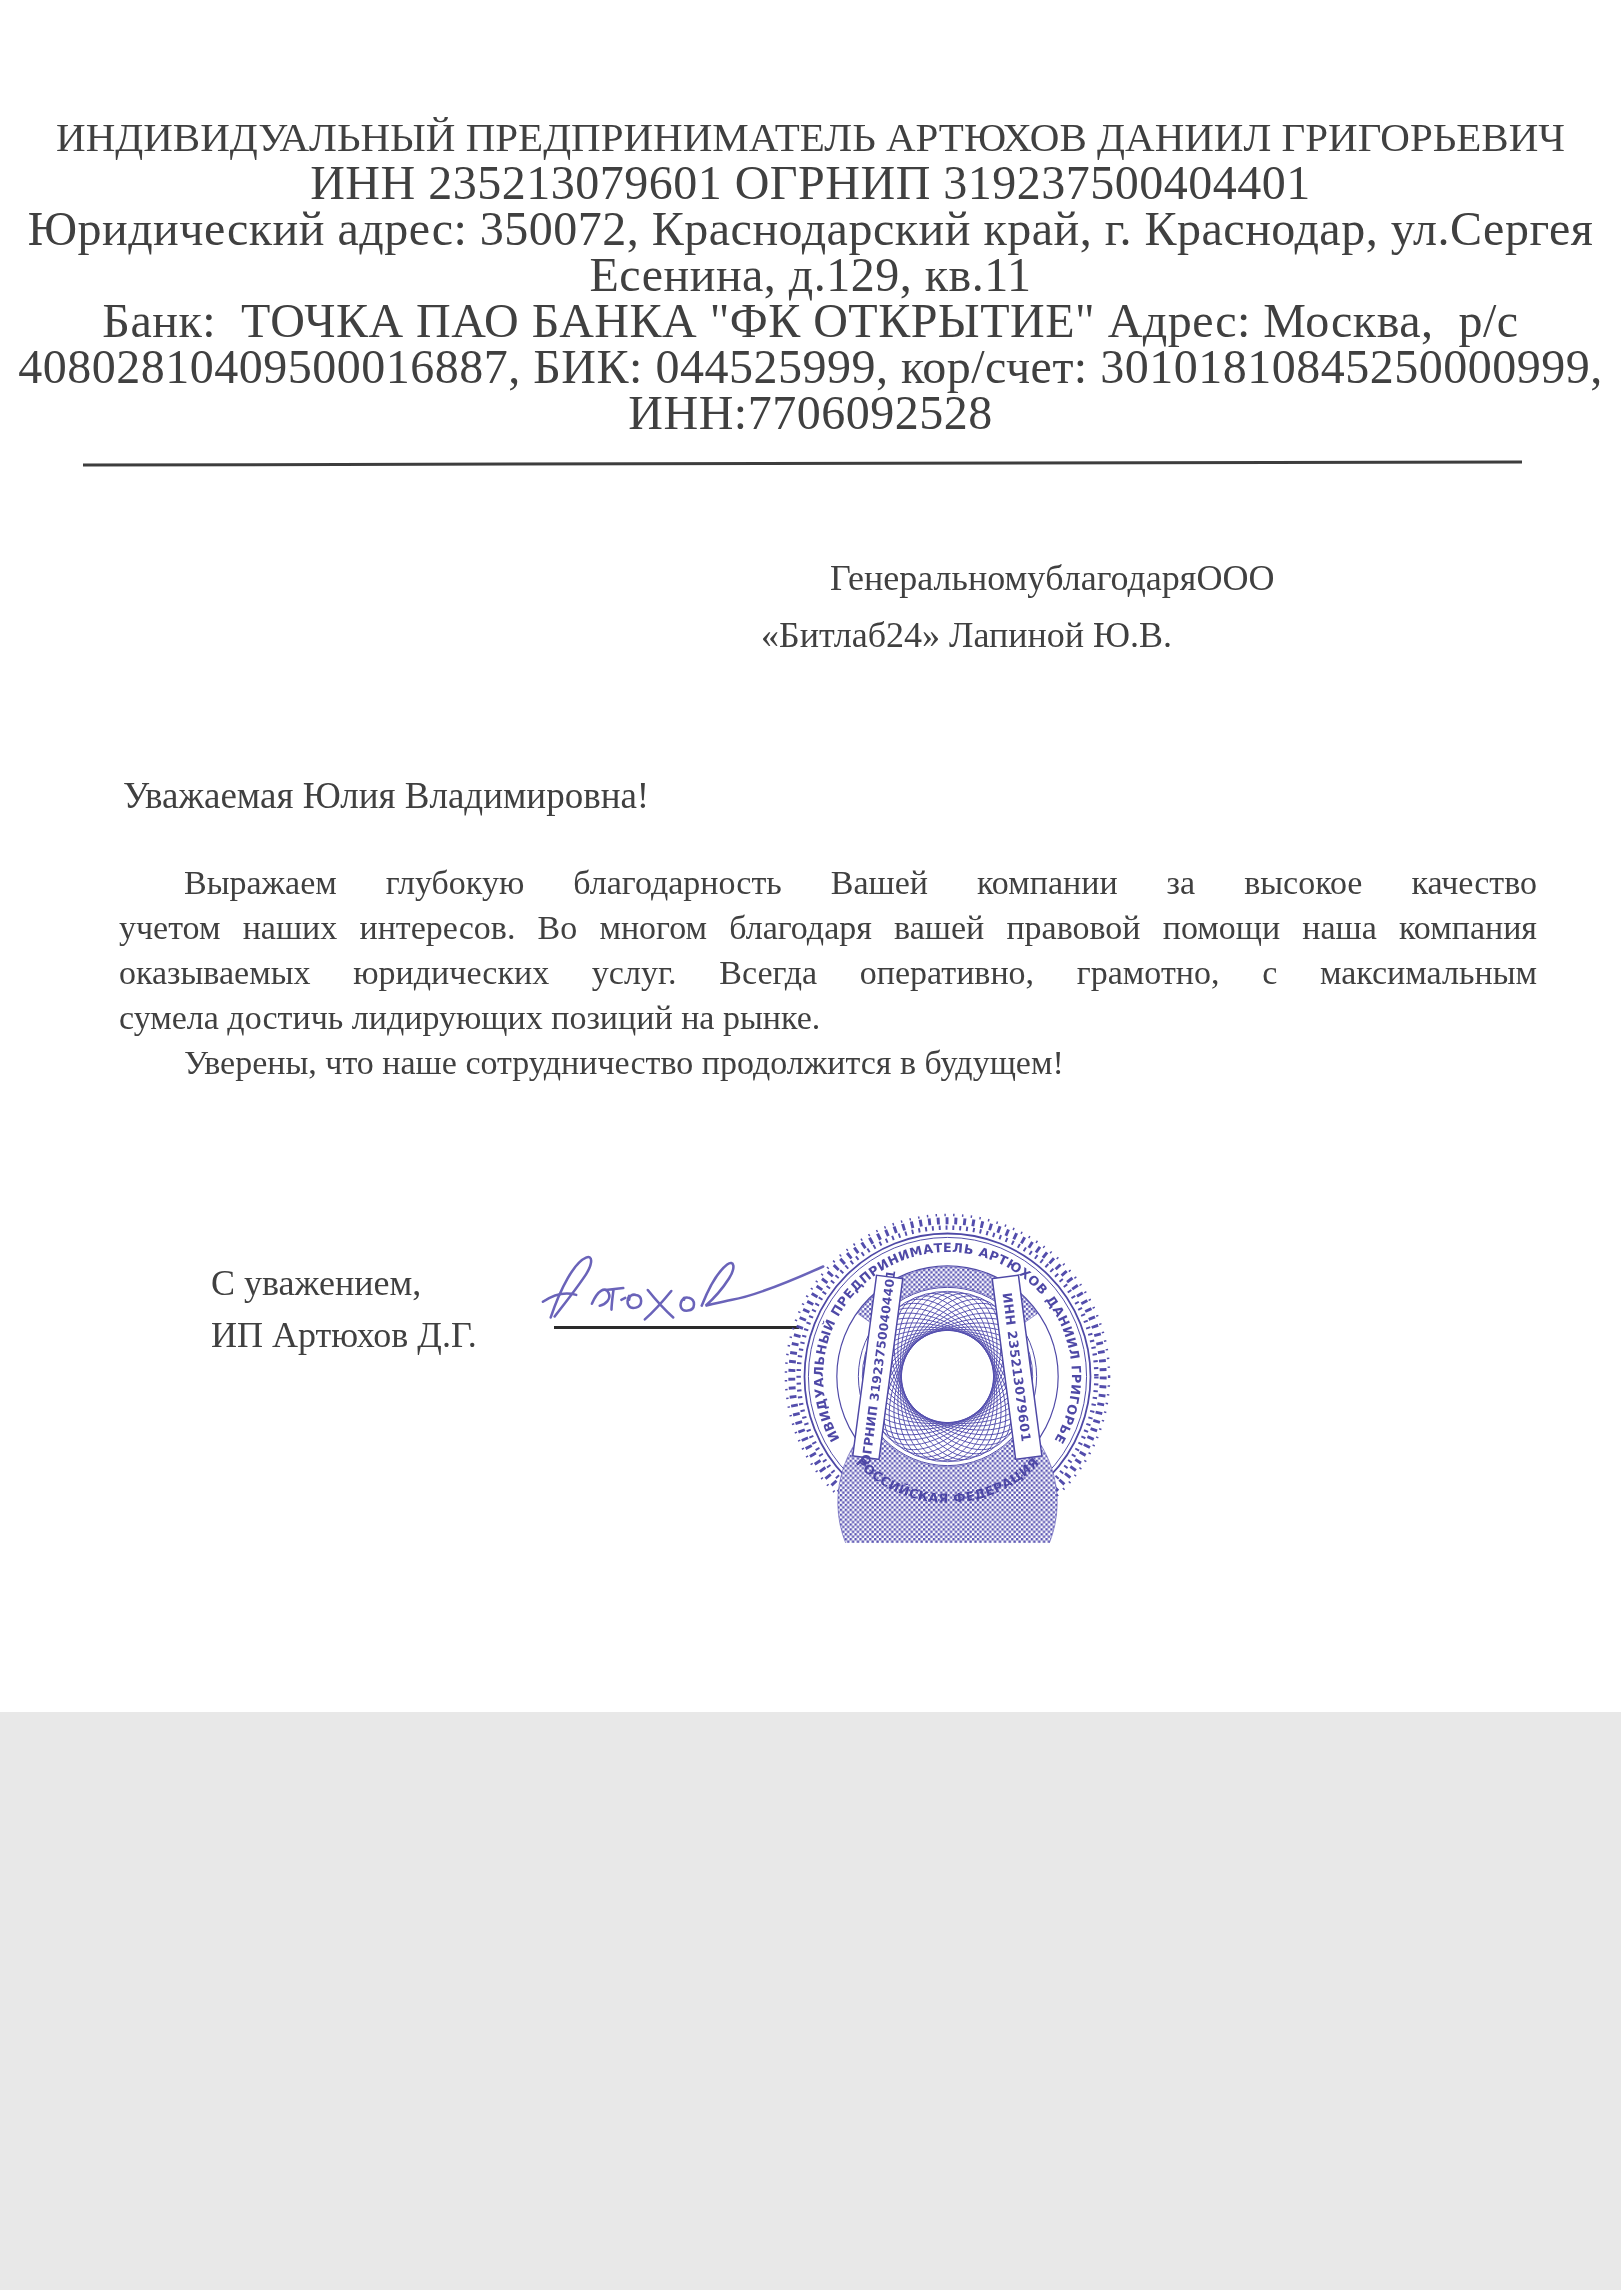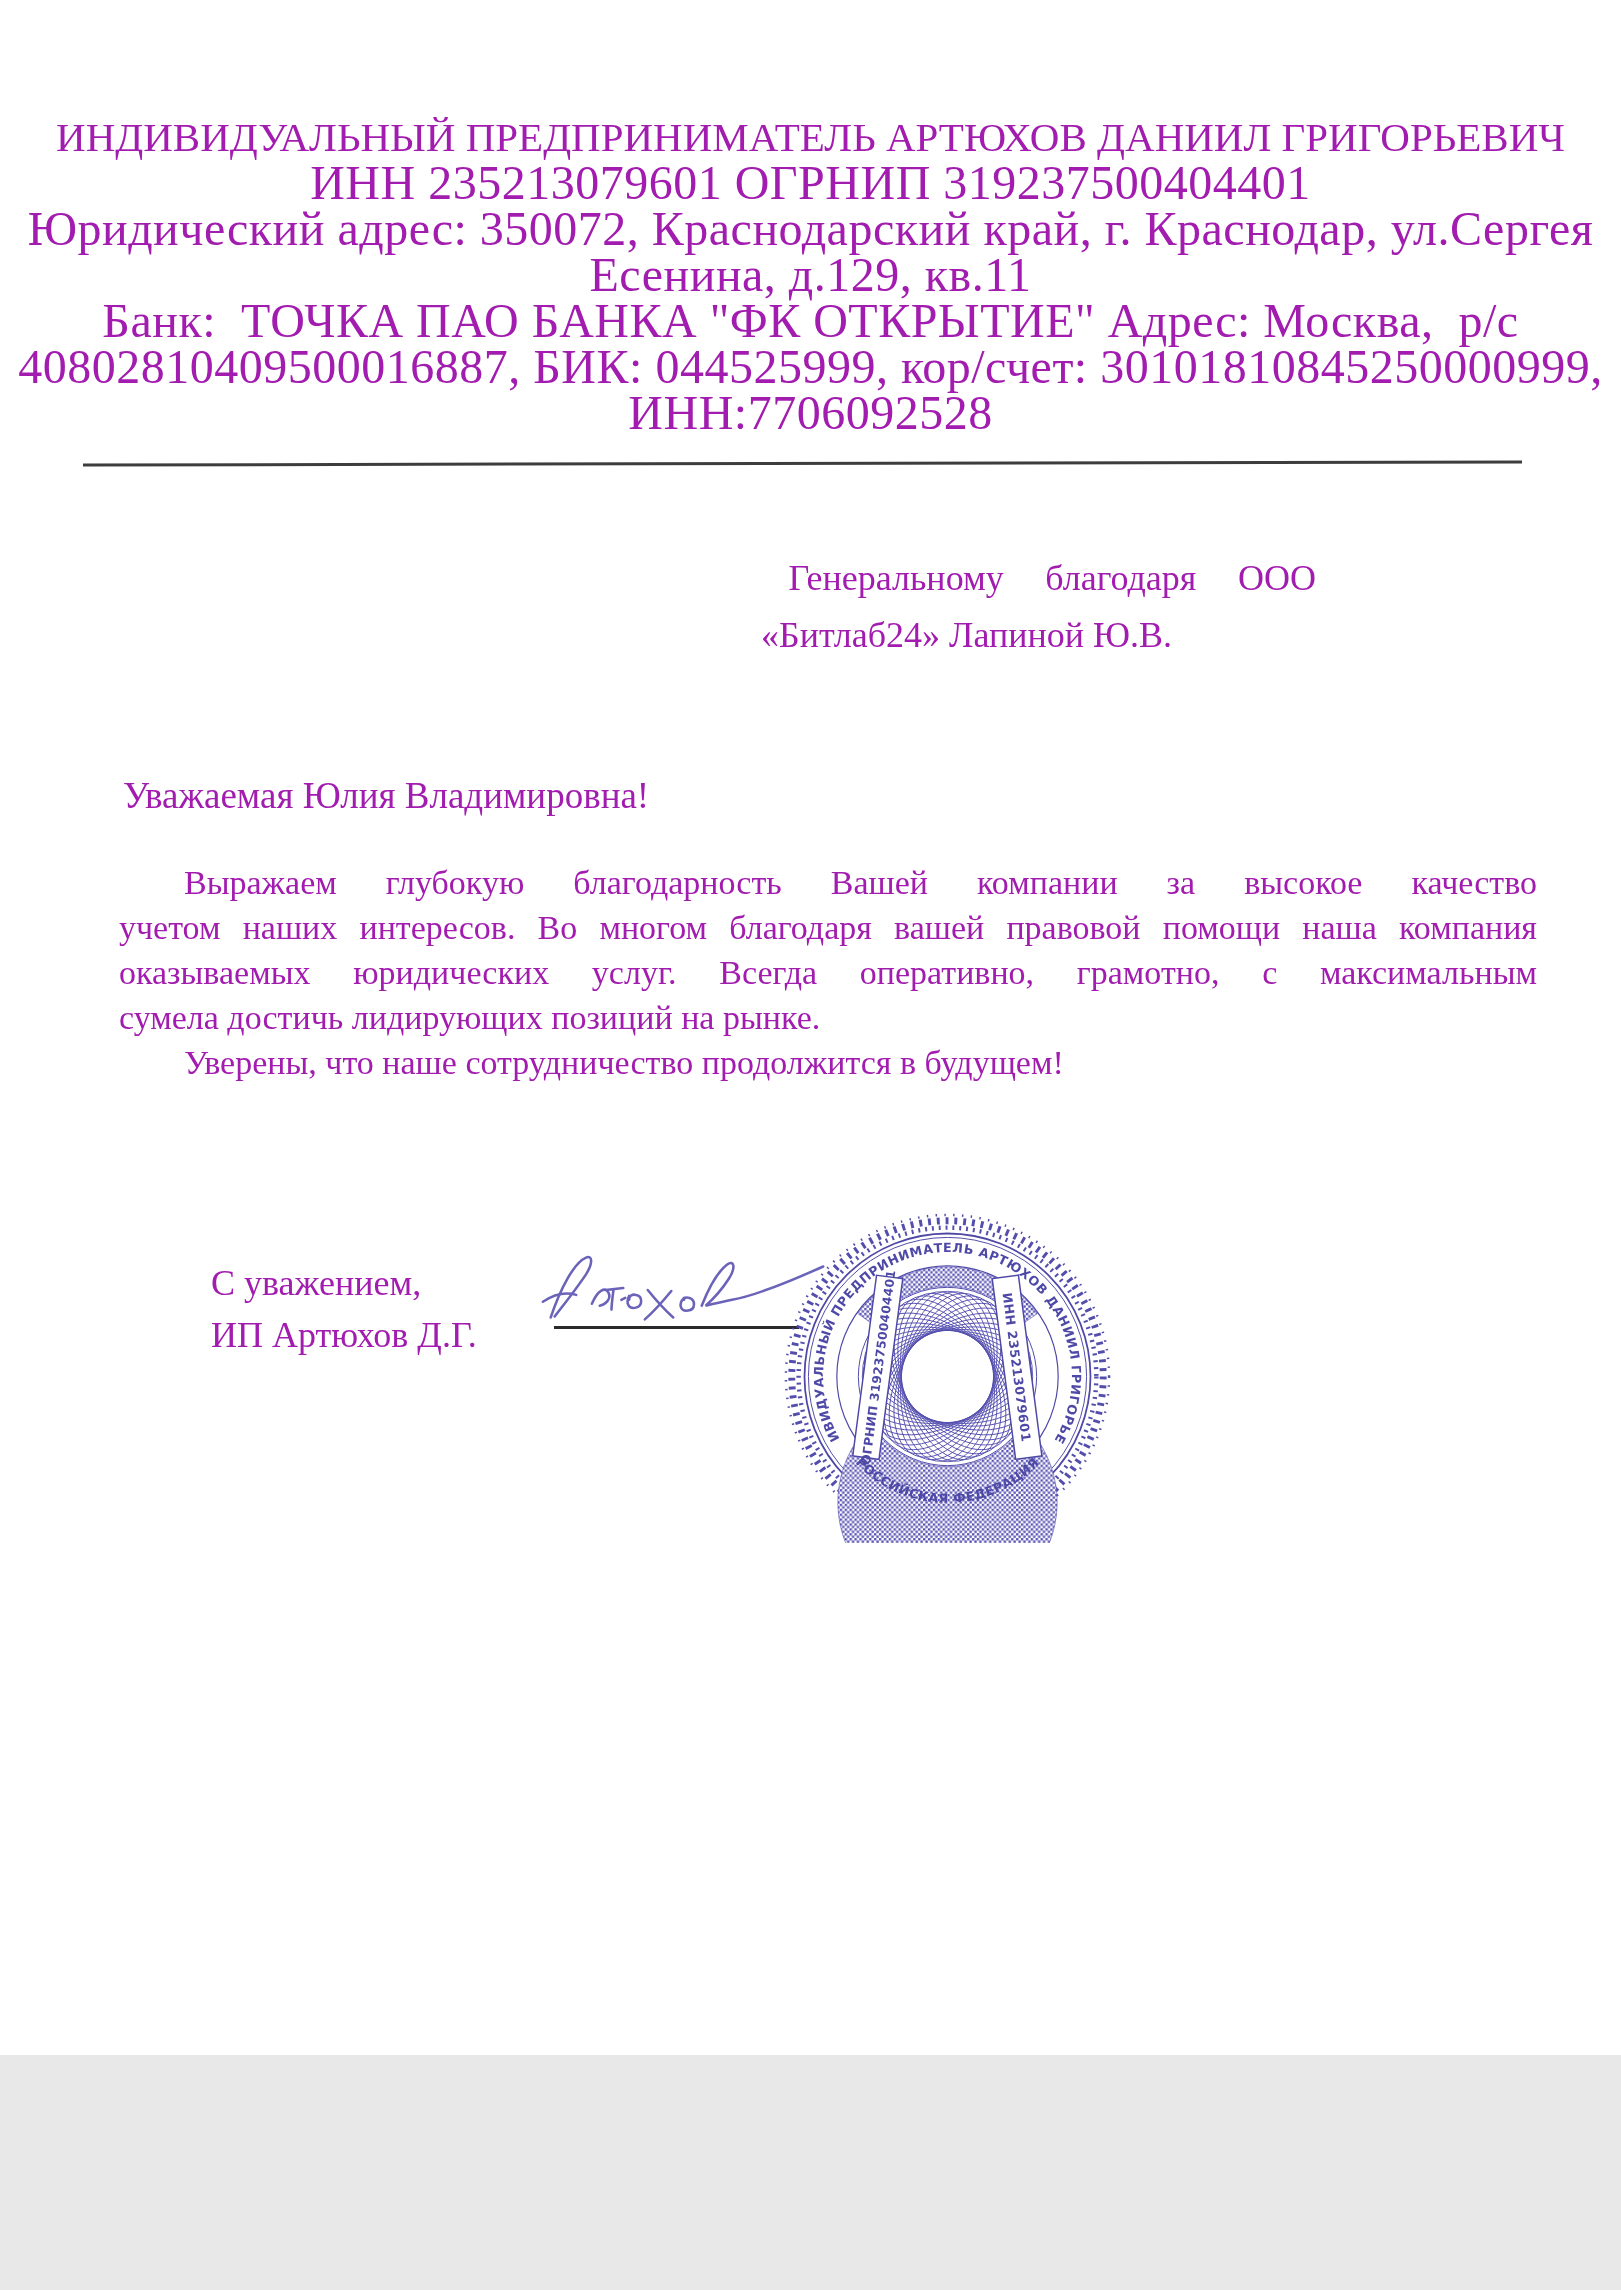--- a/index.html
+++ b/index.html
@@ -1,23 +1,23 @@
 <!DOCTYPE html>
 <html lang="ru"><head>
 <meta charset="utf-8">
 <style>
   html, body { margin: 0; padding: 0; background: #e8e8e8; }
   .page {
     position: relative;
     width: 1621px;
-    height: 2055px;
+    height: 1712px;
     margin: 0 auto;
     background: #ffffff;
     font-family: "Liberation Serif", "DejaVu Serif", serif;
-    color: #a21caf;
+    color: #404040;
     overflow: hidden;
   }
 
   
   .letterhead {
     position: absolute;
     top: 114px; left: 0; right: 0;
     text-align: center;
   }
   .letterhead .lh-line {
@@ -42,21 +42,21 @@
   
   .recipient {
     position: absolute;
     top: 555px; left: 761px;
     width: 555px;
     font-size: 36px;
     line-height: 46px;
   }
   .recipient .r-line1 {
     display: flex;
-    justify-content: space-between;
+    justify-content: center;
     margin-left: 27.4px;
   }
   .recipient .r-line2 { margin-top: 11px; }
 
   
   .salutation {
     position: absolute;
     top: 774px; left: 123px; right: 0;
     text-align: left;
     font-size: 37px;

